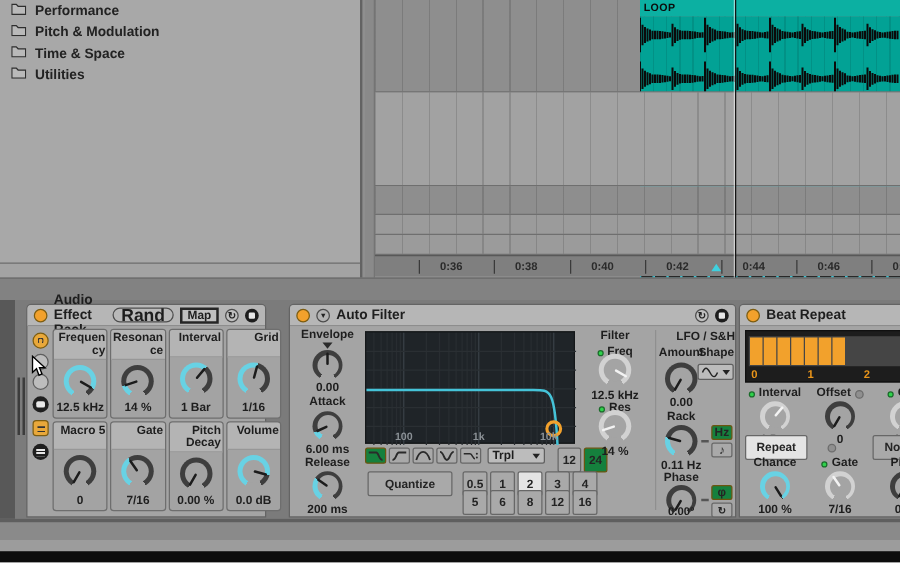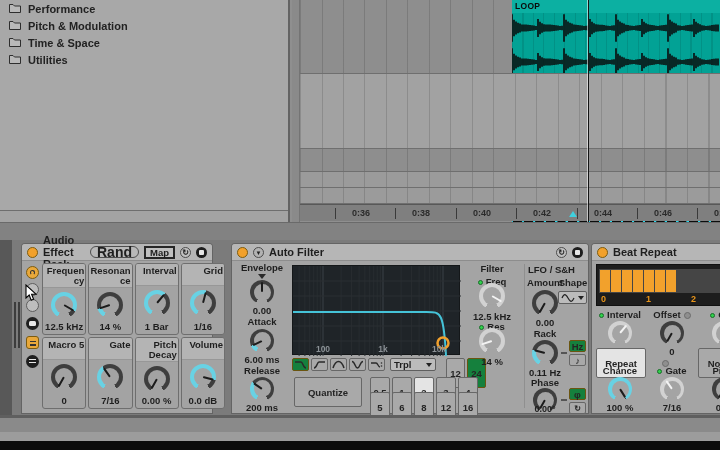--- a/index.html
+++ b/index.html
@@ -37,21 +37,21 @@
 .vhandle{position:absolute;top:62px;width:2px;height:46px;background:#3c3c3c}
 .device{position:absolute;top:4px;height:169px;background:#a4a4a4;border-radius:3px 3px 0 0;box-shadow:0 0 0 1px rgba(0,0,0,.18)}
 .titlebar{height:17px;background:#b6b6b6;border-bottom:1px solid #8d8d8d;border-radius:3px 3px 0 0;display:flex;align-items:center;padding:0 5px;gap:5px;font-size:11px}
 .led{width:11px;height:11px;border-radius:50%;background:#f2a12c;border:1px solid #7c5c10;flex:none}
 .grn{width:5px;height:5px;border-radius:50%;background:#2fd24b;border:1px solid #1a6b2a;display:inline-block;flex:none}
 .gdot{width:7px;height:7px;border-radius:50%;background:#8f8f8f;border:1px solid #6b6b6b;display:inline-block;flex:none}
 .circ-ic{width:11px;height:11px;border-radius:50%;border:1px solid #4c4c4c;background:#c0c0c0;font-size:8px;line-height:9px;text-align:center;color:#222;flex:none}
 .save-ic{width:11px;height:11px;border-radius:50%;background:#1d1d1d;position:relative;flex:none}
 .save-ic::after{content:"";position:absolute;inset:3px;background:#e6e6e6;border-radius:1px}
 .fold-ic{width:11px;height:11px;border-radius:50%;border:1px solid #4c4c4c;background:#b3b3b3;font-size:6px;line-height:10px;text-align:center;color:#222;flex:none}
-.btn{font-size:9.5px;color:#242424;background:#a9a9a9;border:1px solid #676767;border-radius:2px;display:flex;align-items:center;justify-content:center;height:30px}
+.btn{font-size:9.5px;color:#242424;background:#a9a9a9;border:1px solid #676767;border-radius:2px;display:flex;align-items:center;justify-content:center;height:20px}
 .btn.active{background:#e4e4e4}
 .btn.orange{background:#15803d;border-color:#6b5510}
 .lbl{font-size:9.5px;text-align:center;line-height:1.08}
 .val{font-size:9.5px;text-align:center;white-space:nowrap}
 
 
 .knob{position:relative;width:26px;height:26px;flex:none;--r:0;--ac:#68d2e4;--rest:#3e3e3e;--pc:#1c1c1c;--hole:#a3a3a3}
 .knob .ring{position:absolute;inset:0;border-radius:50%;background:conic-gradient(from 210deg,var(--ac) 0deg,var(--ac) calc(var(--r)*1deg),var(--rest) calc(var(--r)*1deg),var(--rest) 300deg,transparent 300deg,transparent 360deg)}
 .knob .hole{position:absolute;inset:4px;border-radius:50%;background:var(--hole)}
 .knob .pt{position:absolute;left:calc(50% - 1px);top:50%;width:2px;height:11px;background:var(--pc);transform-origin:1px 0;transform:rotate(calc(30deg + var(--r)*1deg));border-radius:1px}
@@ -92,21 +92,21 @@
 .qn{position:absolute;width:20px}
 #af-filt-h{position:absolute;left:232px;top:20px;width:56px}
 .ledrow{display:flex;align-items:center;justify-content:center;gap:3px}
 #af-freq-lbl{position:absolute;left:232px;top:33px;width:56px}
 #af-freq-knob{position:absolute;left:247px;top:39px}
 #af-freq-val{position:absolute;left:228px;top:67px;width:64px}
 #af-res-lbl{position:absolute;left:232px;top:78px;width:56px}
 #af-res-knob{position:absolute;left:247px;top:84px}
 #af-res-val{position:absolute;left:232px;top:112px;width:56px}
 #af-vsep{position:absolute;left:292px;top:20px;width:1px;height:144px;background:#8f8f8f}
-#af-lfo-h{position:absolute;left:296px;top:20px;width:60px;text-align:left;font-size:9.5px}
+#af-lfo-h{position:absolute;left:296px;top:20px;width:60px;text-align:right;font-size:9.5px}
 #af-am-lbl{position:absolute;left:292px;top:34px;width:42px}
 #af-sh-lbl{position:absolute;left:326px;top:34px;width:30px}
 #af-am-knob{position:absolute;left:300px;top:46px}
 #af-shape{position:absolute;left:326px;top:47px;width:29px;height:13px;background:#bcbcbc;border:1px solid #5f5f5f;border-radius:2px;display:flex;align-items:center;justify-content:space-between;padding:0 2px}
 #af-am-val{position:absolute;left:292px;top:73px;width:42px}
 #af-rate-lbl{position:absolute;left:292px;top:85px;width:42px}
 #af-rate-knob{position:absolute;left:300px;top:96px}
 .dash{position:absolute;width:6px;height:2px;background:#555}
 #af-hz{position:absolute;left:337px;top:96px;width:17px;height:12px}
 #af-note{position:absolute;left:337px;top:110px;width:17px;height:12px}

